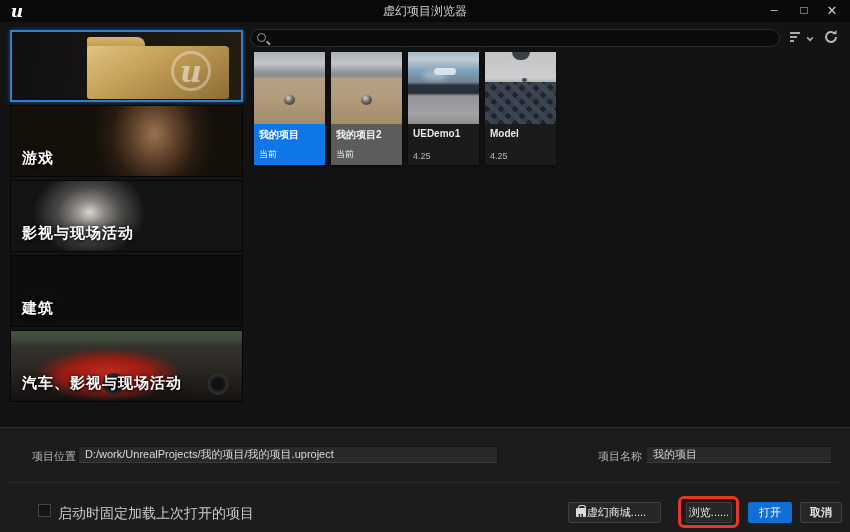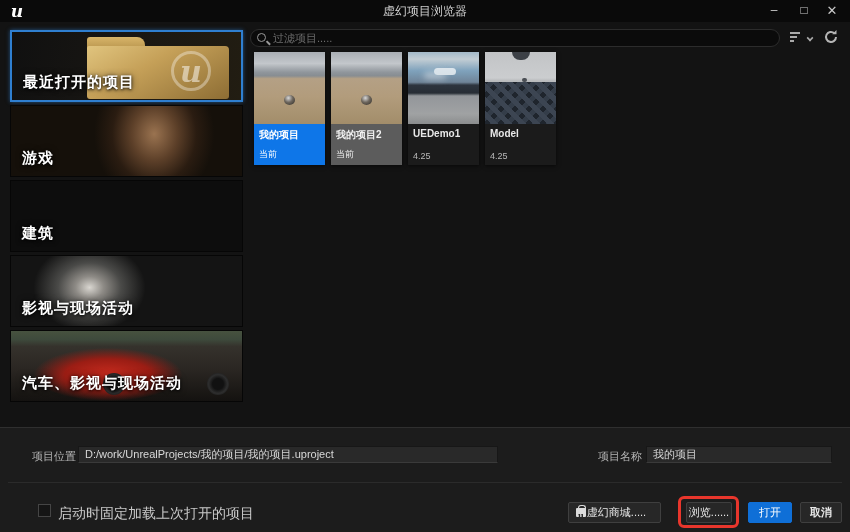--- a/index.html
+++ b/index.html
@@ -142,42 +142,40 @@
     <div class="win-btn btn-close">✕</div>
   </div>
 
   <div class="sidebar">
     <div class="side-item selected thumb-recent">
       <div class="folder">
         <div class="folder-tab"></div>
         <div class="folder-body"></div>
         <div class="folder-u">u</div>
       </div>
-      <div class="side-label">最近打开的项目</div>
     </div>
     <div class="side-item thumb-game">
       <div class="side-label">游戏</div>
     </div>
+    <div class="side-item thumb-film">
+      <div class="side-label">影视与现场活动</div>
+    </div>
     <div class="side-item thumb-arch">
       <div class="side-label">建筑</div>
-    </div>
-    <div class="side-item thumb-film">
-      <div class="side-label">影视与现场活动</div>
     </div>
     <div class="side-item thumb-auto">
       <div class="wheel w1"></div>
       <div class="wheel w2"></div>
       <div class="side-label">汽车、影视与现场活动</div>
     </div>
   </div>
 
   <div class="toolbar">
     <div class="searchbox">
       <div class="search-icon"></div>
-      <input class="search-input" type="text" placeholder="过滤项目....." style="">
     </div>
     <div class="sort-btn">
       <span class="sort-glyph">
           <i></i>
           <i></i>
           <i></i>
         </span>
       <span class="sort-chev"></span>
     </div>
     <div class="refresh-btn">

